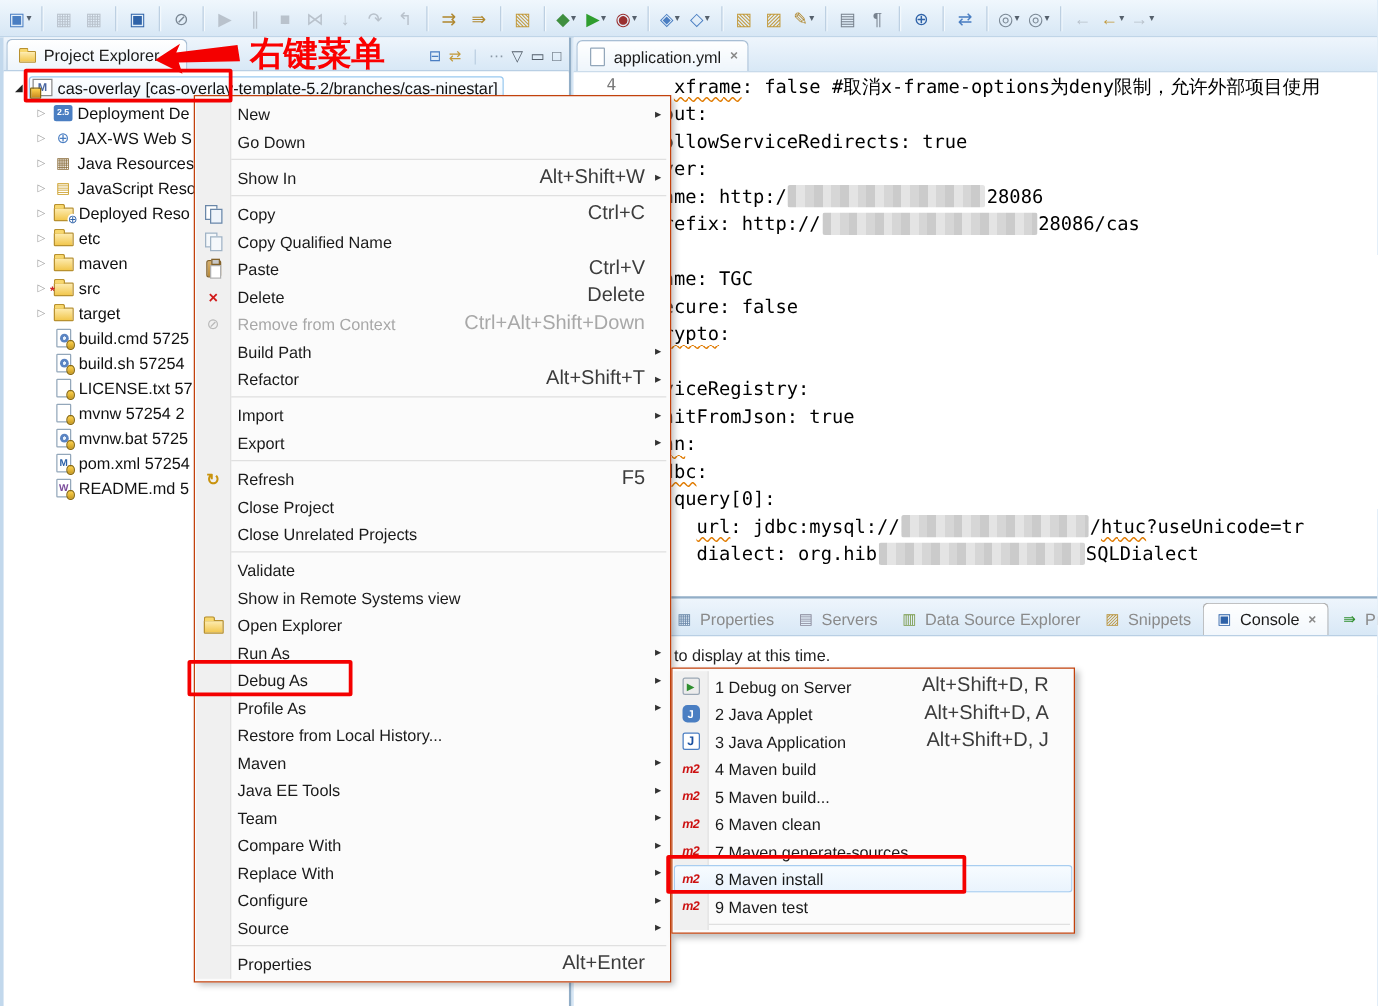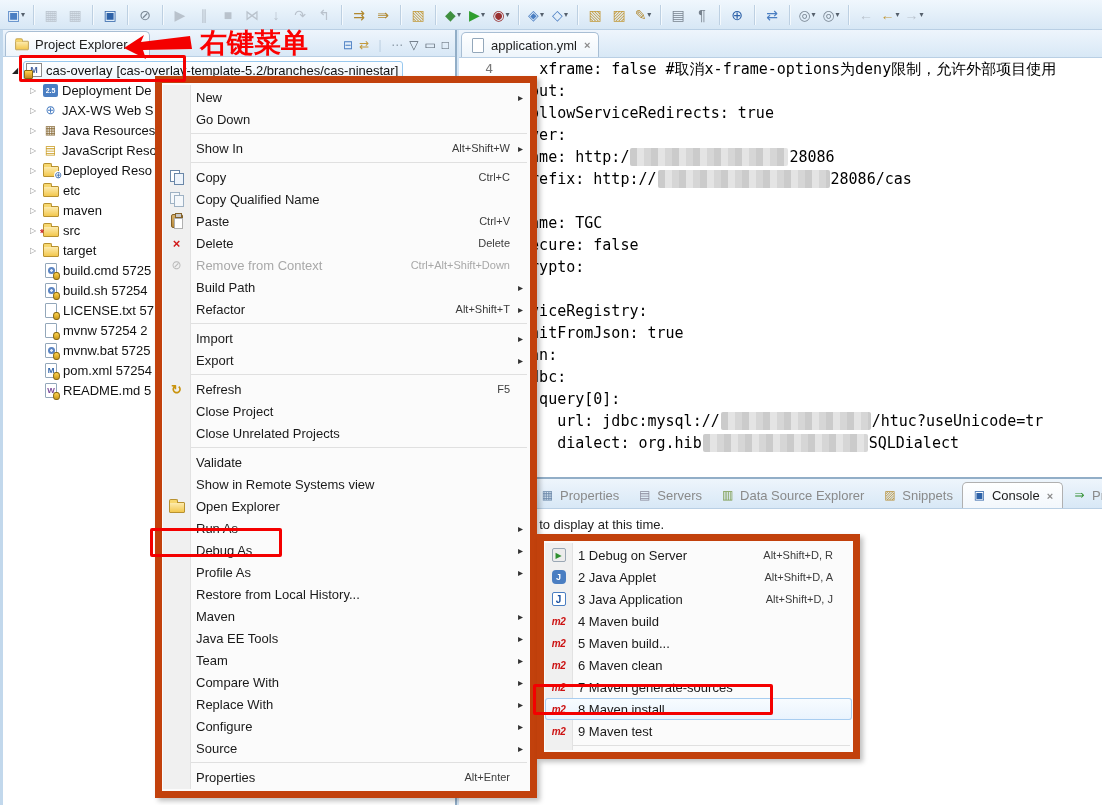--- a/index.html
+++ b/index.html
@@ -79,21 +79,21 @@
 
   
   .editor-area{position:absolute;left:459px;top:30px;width:643px;height:526px;background:#fff;}
   .editor-tabbar{height:28px;}
   .editor-body{position:absolute;left:0;top:28px;right:0;height:404px;overflow:hidden;background:#fff;}
   .cl{height:22px;display:flex;white-space:pre;font-family:"DejaVu Sans Mono",monospace;
     font-size:15px;line-height:22px;color:#000;}
   .lnum{width:44px;flex:none;text-align:right;padding-right:10px;color:#787878;
     font-family:"DejaVu Sans Mono",monospace;font-size:13px;line-height:22px;background:#fff;}
   .ltxt{white-space:pre;}
-  .wavy{text-decoration-style:wavy;text-decoration-color:#e07a00;
+  .wavy{text-decoration:underline;text-decoration-style:wavy;text-decoration-color:#e07a00;
     text-decoration-thickness:1px;text-underline-offset:3px;}
   .censor{display:inline-block;height:18px;vertical-align:text-bottom;border-radius:2px;margin:0 1px;
     background:repeating-linear-gradient(90deg,#cbcbcb 0 7px,#e4e4e4 7px 14px,#d6d6d6 14px 21px),
                repeating-linear-gradient(0deg,rgba(255,255,255,.45) 0 4px,rgba(0,0,0,.04) 4px 9px);}
   .hscroll{position:absolute;left:0;bottom:0;width:100%;height:15px;background:#f3f3f3;
     border-top:1px solid #cfcfcf;}
   .hthumb{position:absolute;left:2px;top:2px;width:62%;height:11px;border:1px solid #a8a8a8;
     border-radius:6px;background:linear-gradient(#ececec,#c9c9c9);}
 
   
@@ -102,32 +102,32 @@
   .btabbar{height:30px;background:linear-gradient(#eef5fc,#d8e8f6);border-bottom:1px solid #b9cfe4;
     display:flex;align-items:flex-end;padding-left:72px;overflow:hidden;}
   .btab{height:26px;display:inline-flex;align-items:center;gap:5px;padding:0 9px;font-size:13px;
     color:#8a8a8a;white-space:nowrap;}
   .btab.bact{background:linear-gradient(#ffffff,#f2f7fc);border:1px solid #b0b0b0;border-bottom:none;
     border-radius:5px 5px 0 0;color:#1c1c1c;}
   .bx{font-size:11px;font-weight:bold;color:#8a8a8a;margin-left:2px;}
   .console-content{padding:8px 0 0 5px;font-size:13px;color:#222;}
 
   
-  .menu{position:absolute;background:#fbfbfb;border:7px solid #c2410c;
+  .menu{position:absolute;background:#fbfbfb;border:1px solid #c2410c;
     box-shadow:3px 3px 5px rgba(0,0,0,.25);padding:3px 1px;z-index:50;}
   .menu::before{content:"";position:absolute;left:1px;top:2px;bottom:2px;width:27px;
     background:#f0f0f0;border-right:1px solid #e2e2e2;}
   .context-menu{left:155px;top:76px;width:382px;}
   .submenu{left:537px;top:534px;width:323px;z-index:55;}
   .mitem{position:relative;height:22px;display:flex;align-items:center;padding-right:6px;
     font-size:13px;color:#1a1a1a;cursor:default;}
   .mico{width:27px;flex:none;display:flex;justify-content:center;align-items:center;}
   .mlabel{margin-left:6px;white-space:nowrap;}
   .msp{flex:1;}
-  .msc{font-size:11px;color:#3c3c3c;white-space:nowrap;}
+  .msc{font-size:16px;color:#3c3c3c;white-space:nowrap;}
   .marr{width:13px;flex:none;text-align:right;font-size:10px;color:#333;}
   .mitem.mdis .mlabel,.mitem.mdis .msc{color:#a8a8a8;}
   .mitem.hov{background:linear-gradient(#f8fcff,#e9f3fd);box-shadow:inset 0 0 0 1px #a8cdf0;border-radius:3px;}
   .msep{height:1px;background:#e0e0e0;margin:3px 2px;}
 
   
   .ann{position:absolute;z-index:60;pointer-events:none;}
   .ann-box{border:3px solid #f40000;border-radius:2px;}
   .ann-label{font-size:27px;font-weight:bold;color:#fb0000;line-height:30px;white-space:nowrap;}
 </style>

